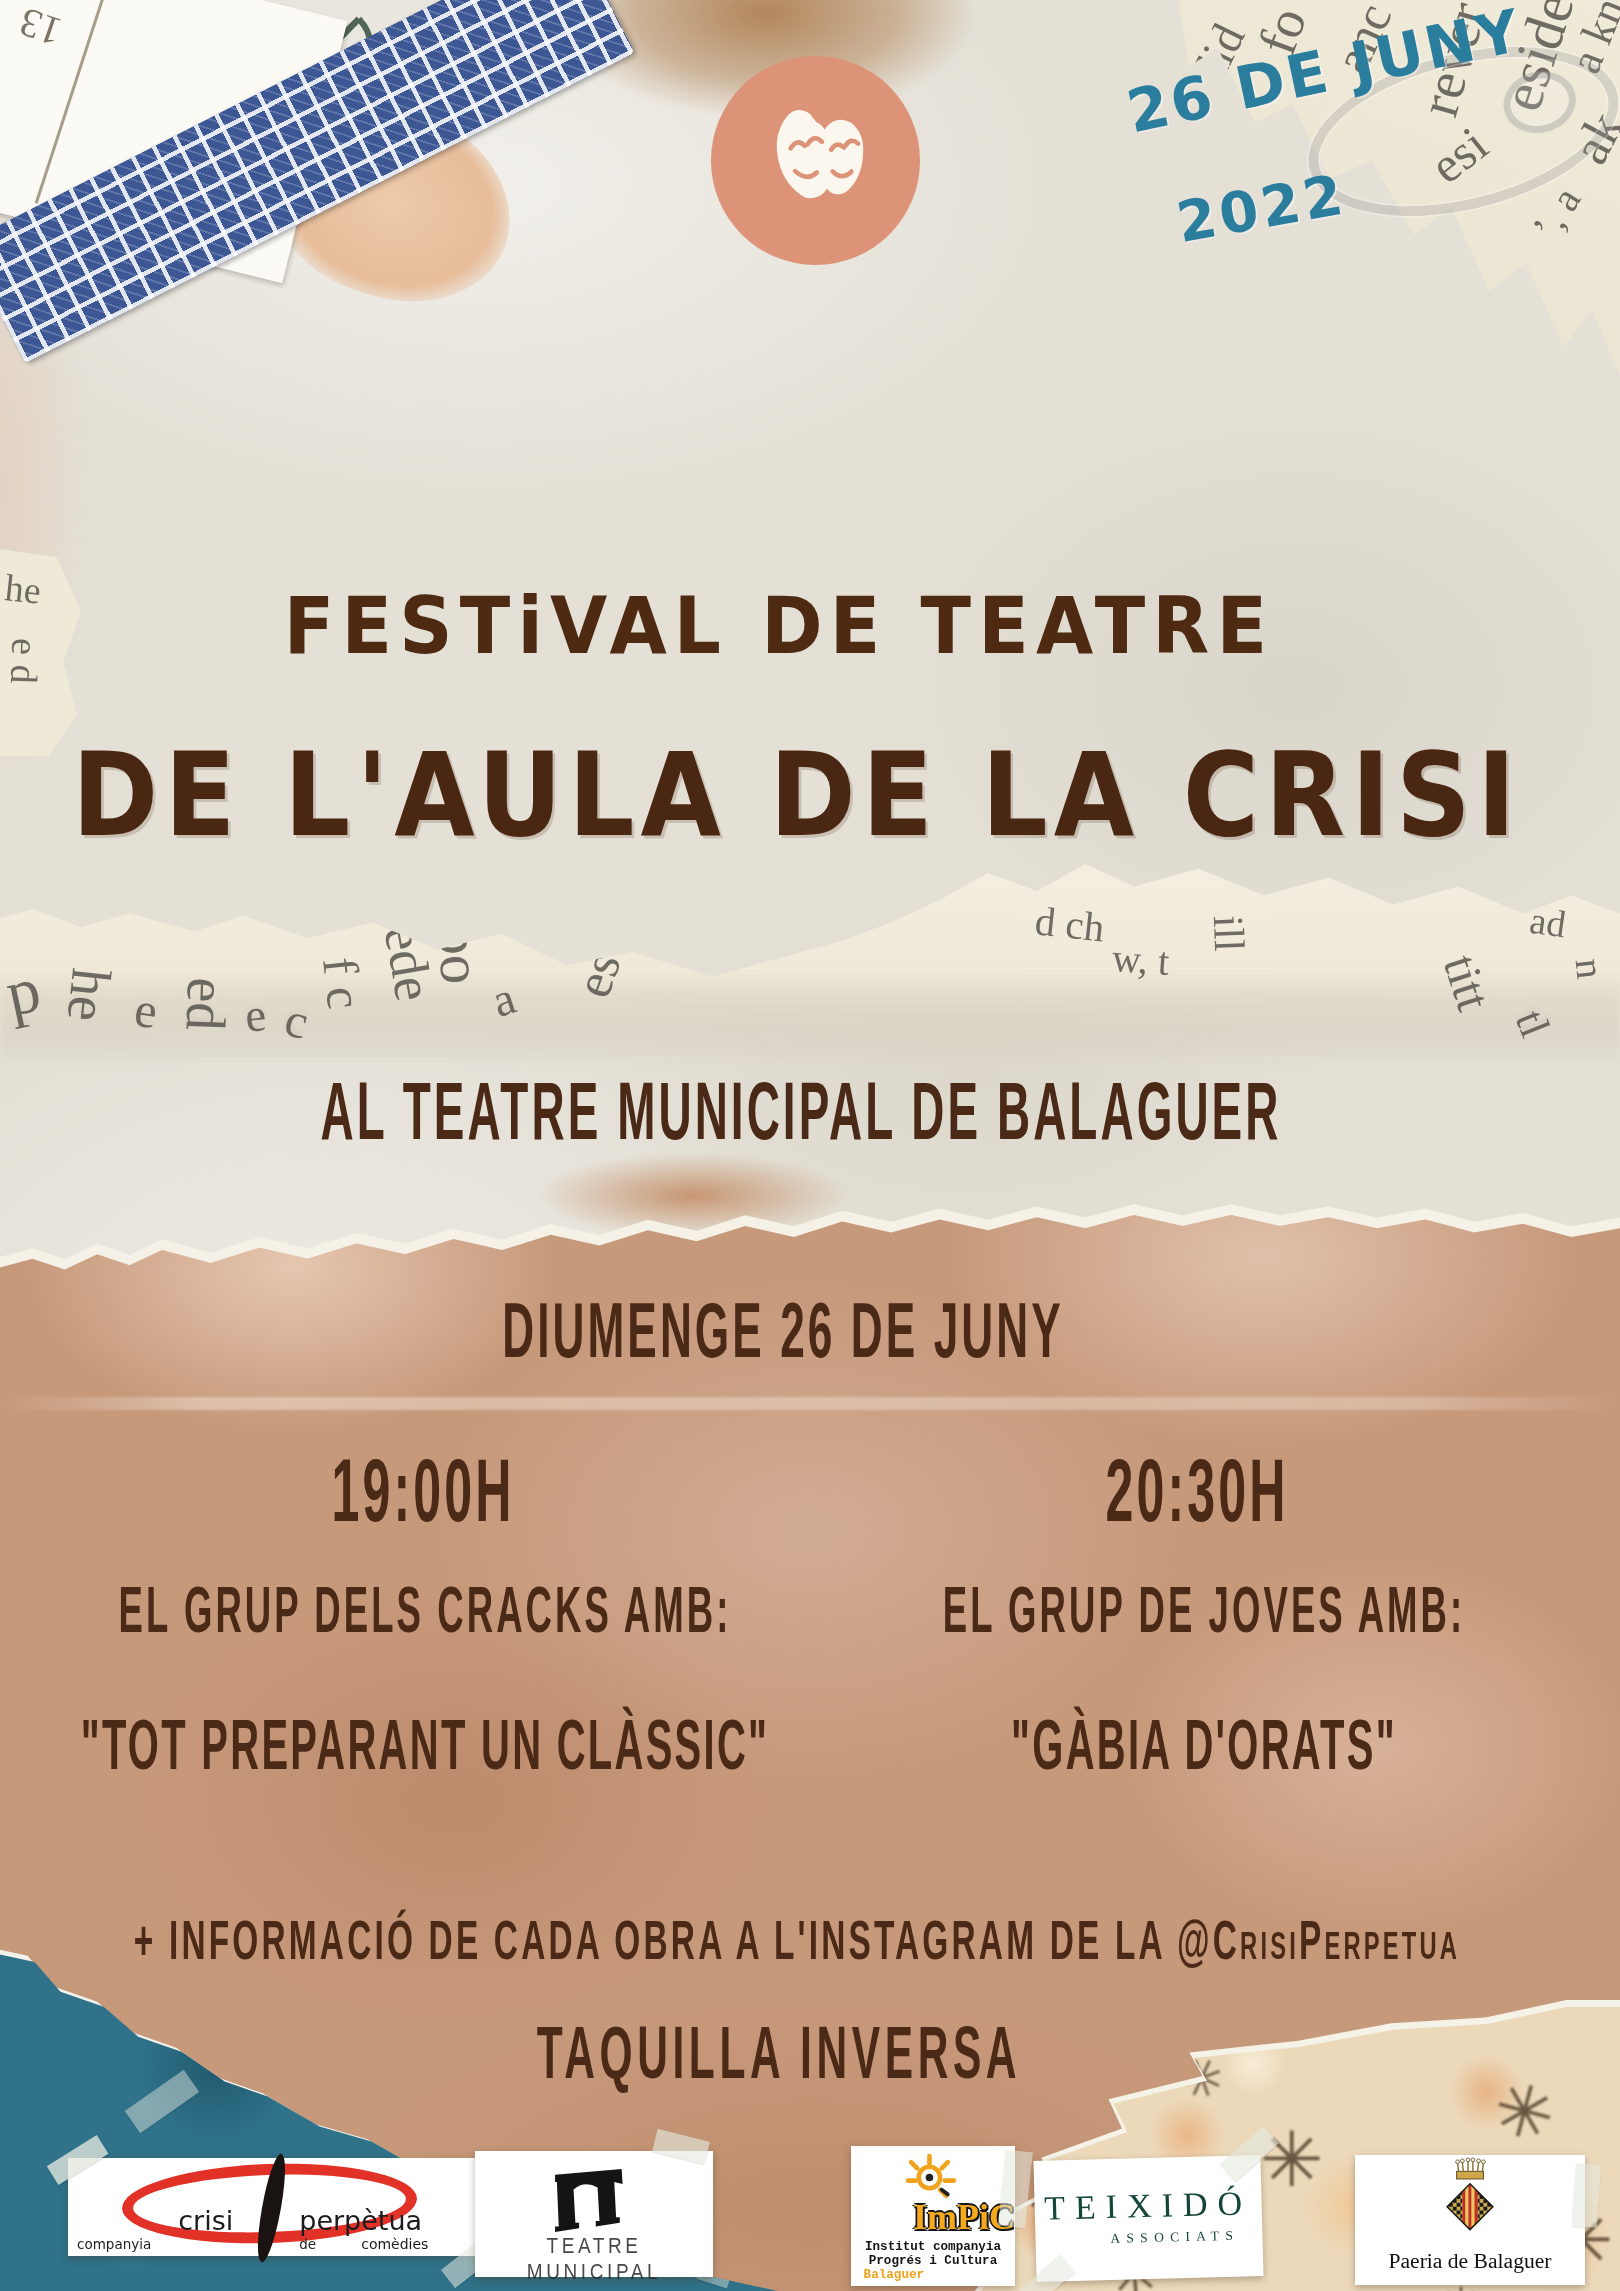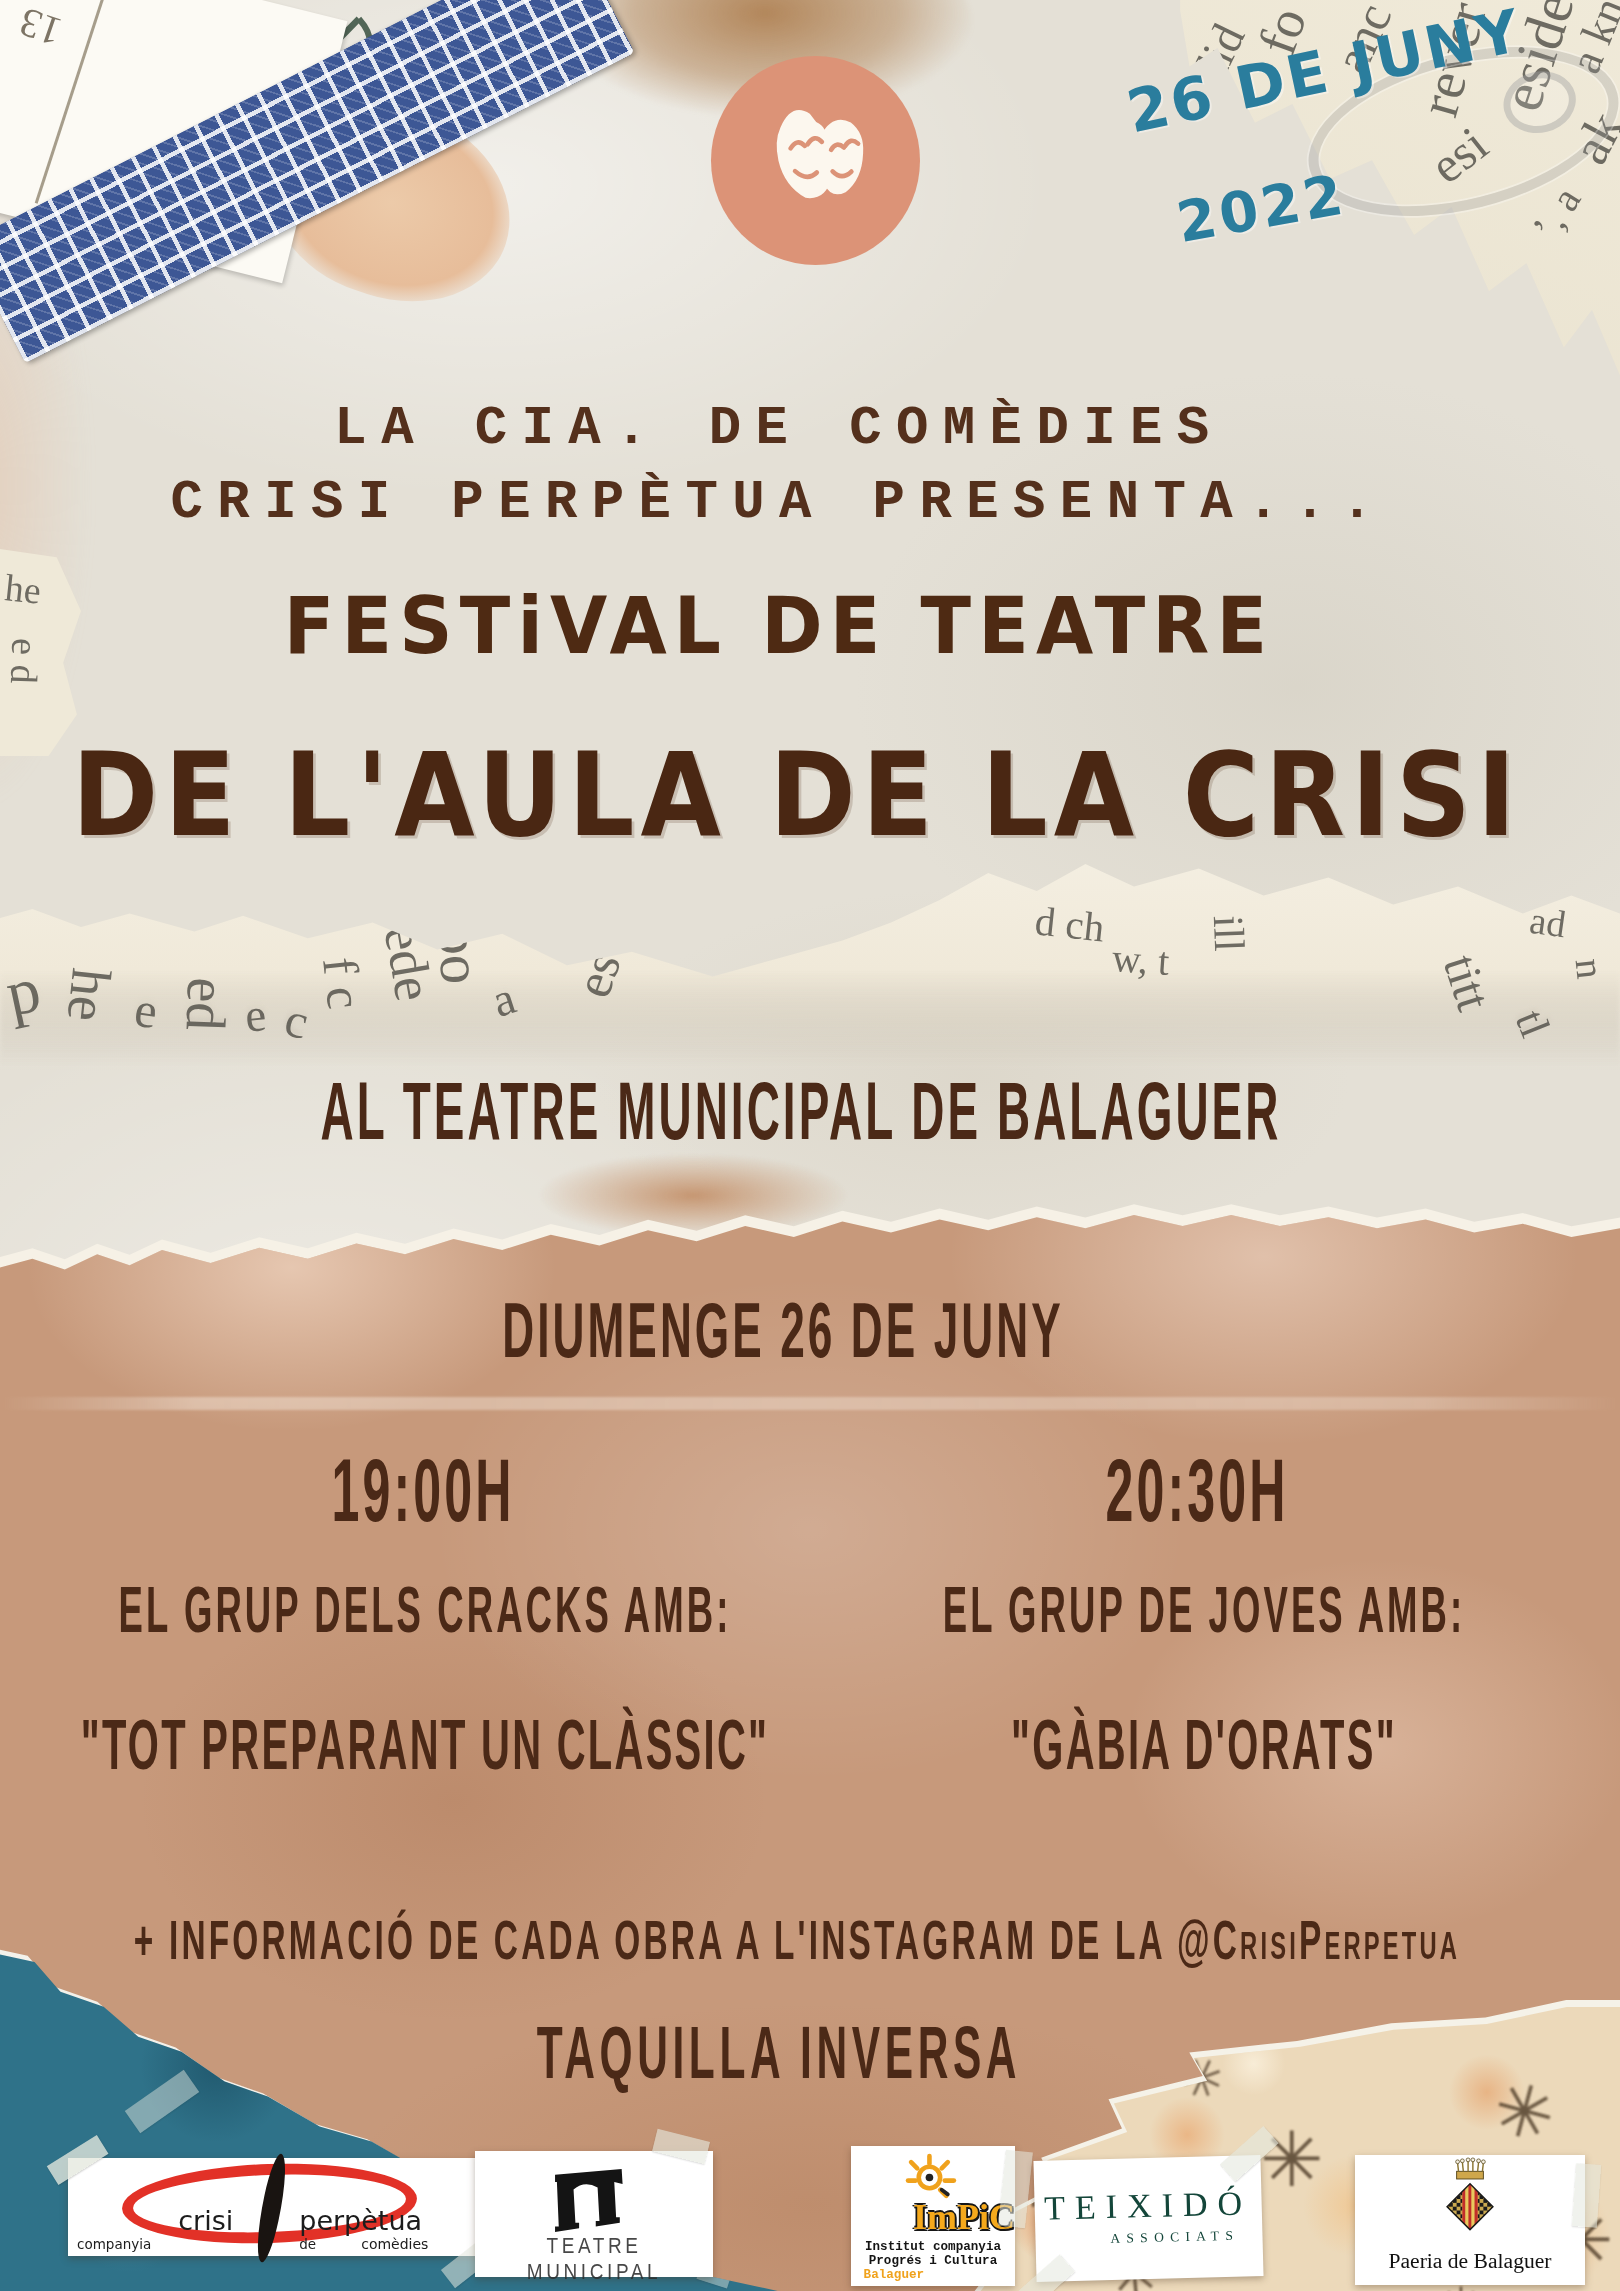--- a/index.html
+++ b/index.html
@@ -190,22 +190,20 @@
         <path d="M33 40 q5 -7 10 -1"></path>
           <path d="M45 38 q5 -7 10 -1"></path>
           <path d="M35 56 q8 8 15 2"></path>
         <path d="M61 43 q4 -6 9 -1"></path>
           <path d="M71 41 q4 -6 9 -1"></path>
           <path d="M61 58 q6 7 13 1"></path>
       </g>
     </svg>
   </div>
 
-  <div class="mono" style="left:779px; top:398px; font-size:54px; letter-spacing:14.4px; transform:translateX(-50%);">LA CIA. DE COMÈDIES</div>
-  <div class="mono" style="left:779px; top:472px; font-size:54px; letter-spacing:14.4px; transform:translateX(-50%);">CRISI PERPÈTUA PRESENTA...</div>
   <div class="bubble" style="left:779px; top:581px; font-size:74px; letter-spacing:7.2px; color:#4e2a13; transform:translateX(-50%) scale(1,1.05);">FESTiVAL DE TEATRE</div>
   <div class="bubble" style="left:797px; top:727px; font-size:106px; letter-spacing:6.3px; color:#4a2713; transform:translateX(-50%) scale(.98,1.1); text-shadow:2.7px 2.7px 0 rgba(74,39,19,.18);">DE L'AULA DE LA CRISI</div>
 
   <div class="abs strip" id="strip-letters">
       <span class="frag" style="left: 7.2px; top: 108px; font-size: 65px; transform: rotate(-12deg);">p</span>
       <span class="frag" style="left: 63px; top: 117px; font-size: 56px; transform: rotate(96deg);">he</span>
       <span class="frag" style="left: 135px; top: 135px; font-size: 50px; transform: rotate(8deg);">e</span>
       <span class="frag" style="left: 180px; top: 126px; font-size: 56px; transform: rotate(92deg);">ed</span>
       <span class="frag" style="left: 245px; top: 142px; font-size: 47px; transform: rotate(-6deg);">e</span>
       <span class="frag" style="left: 286px; top: 146px; font-size: 49px; transform: rotate(14deg);">c</span>

